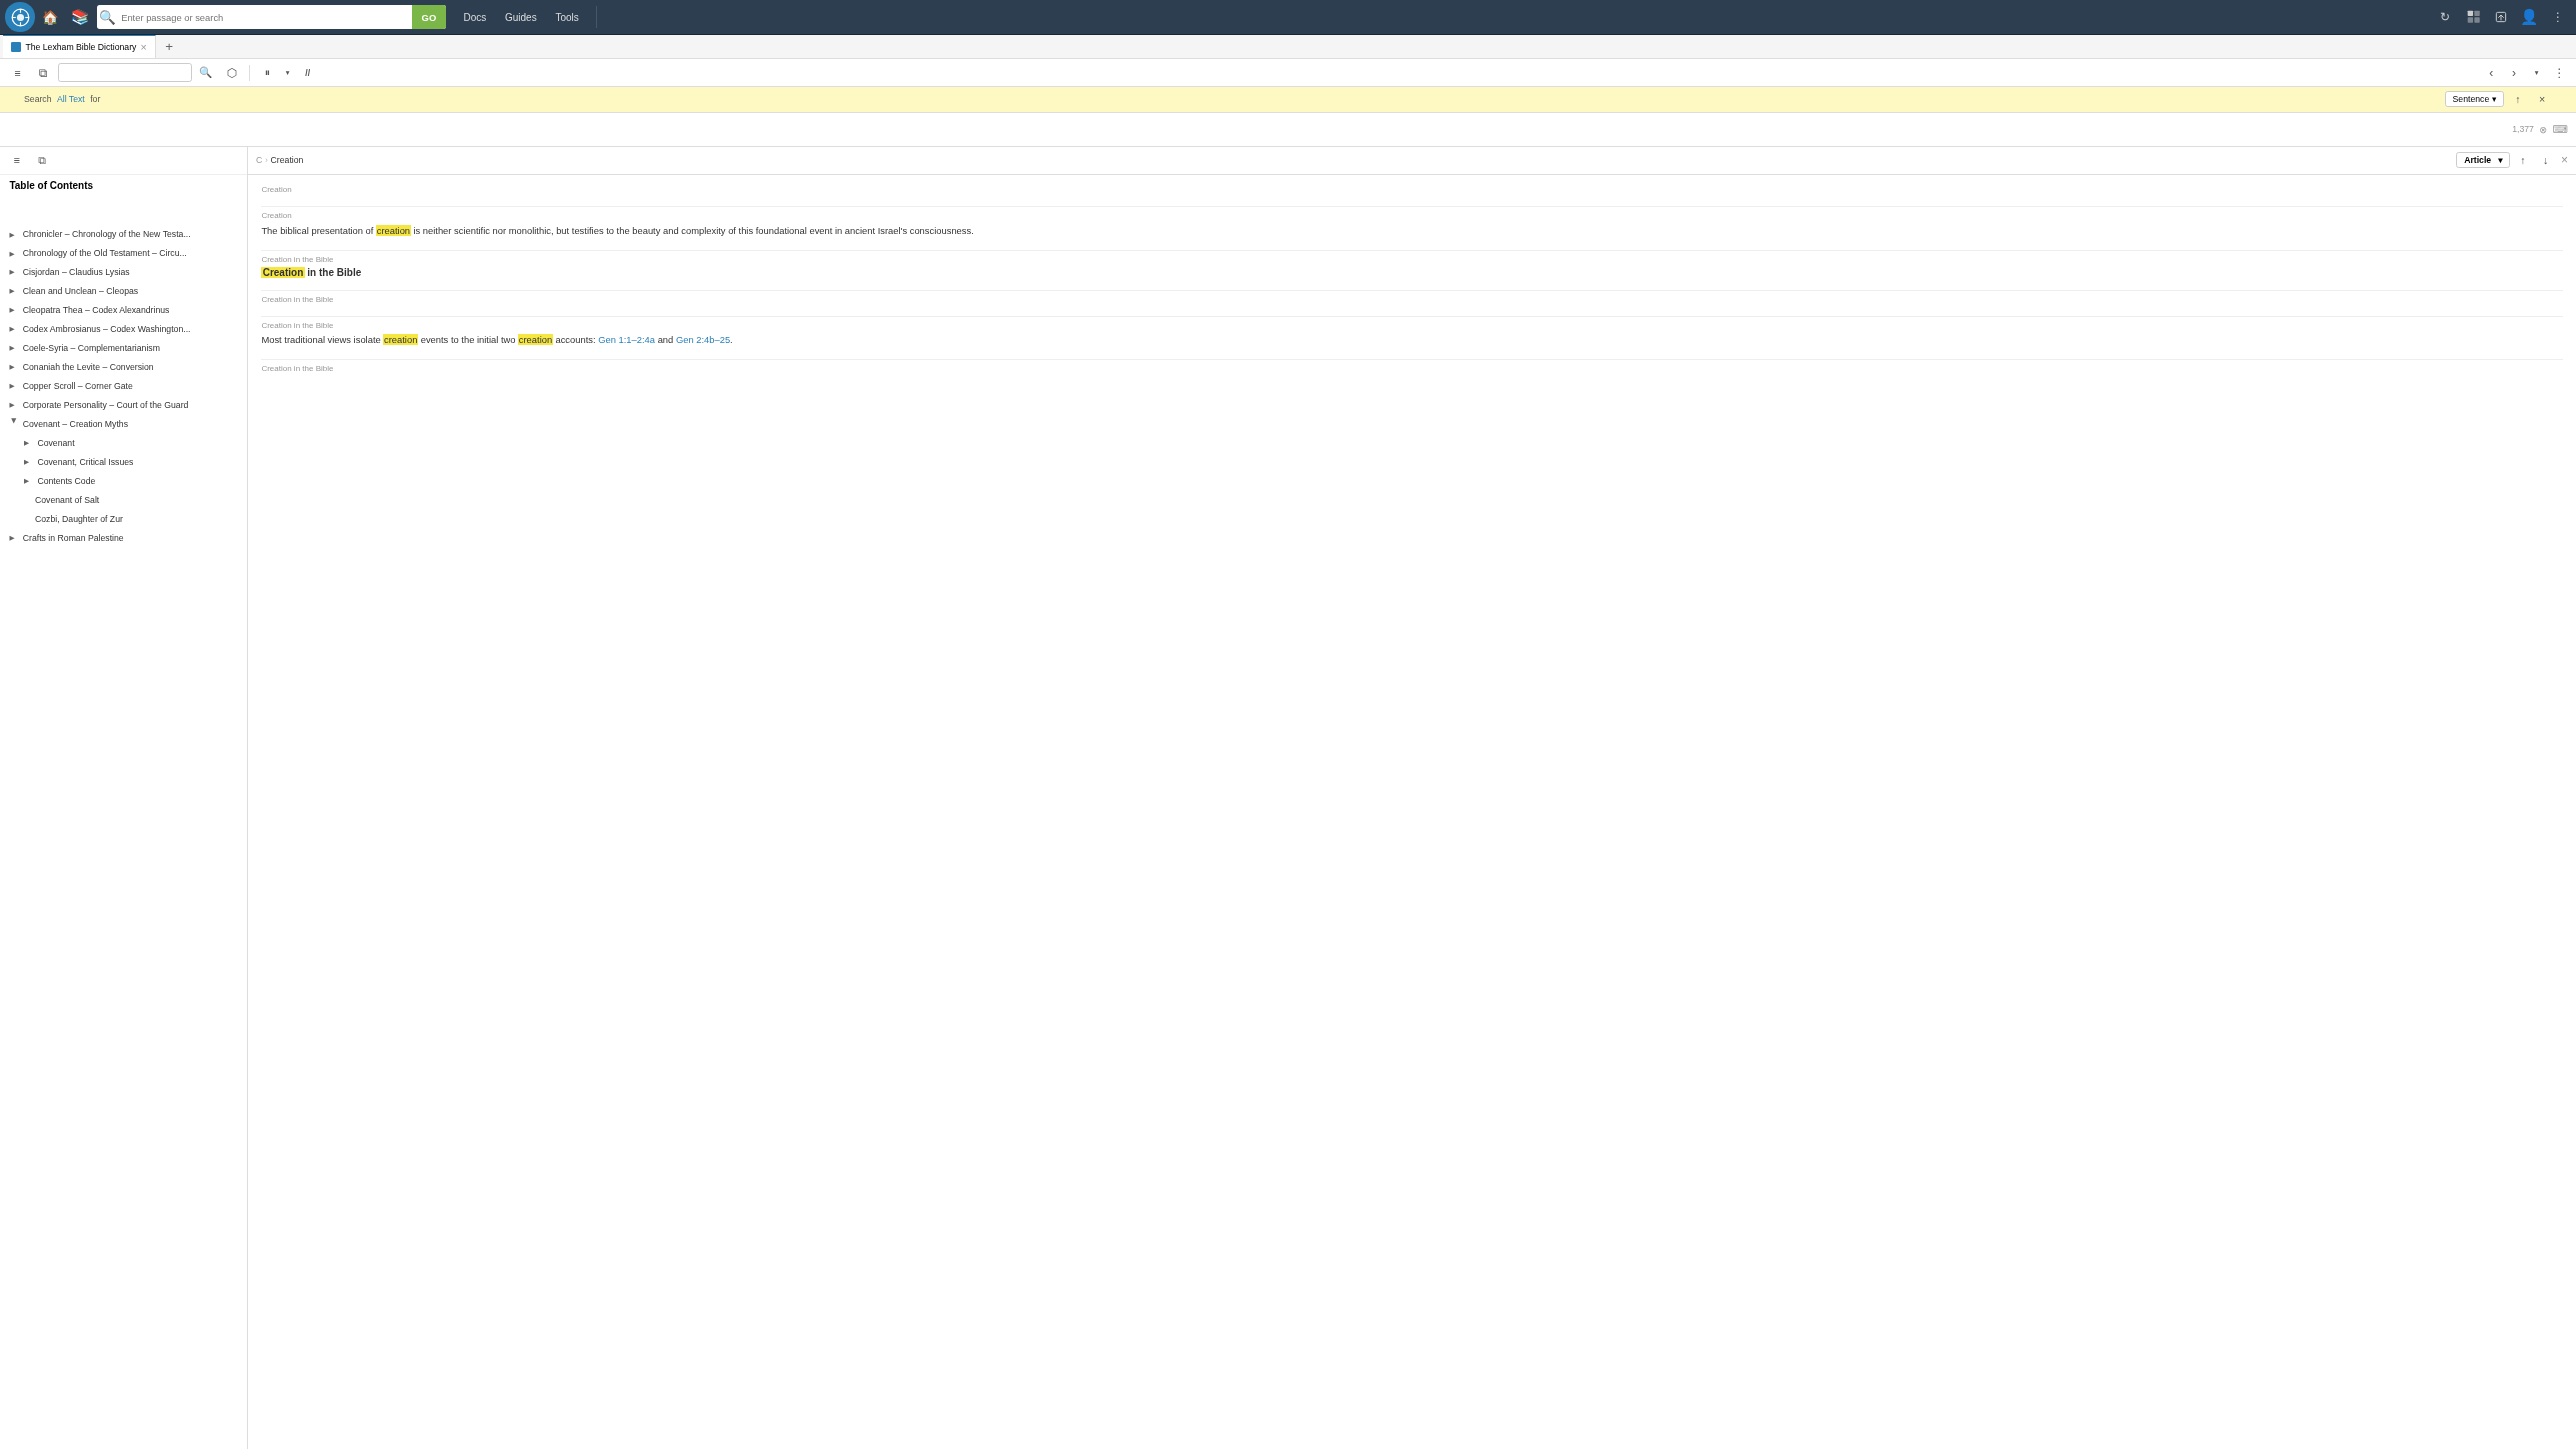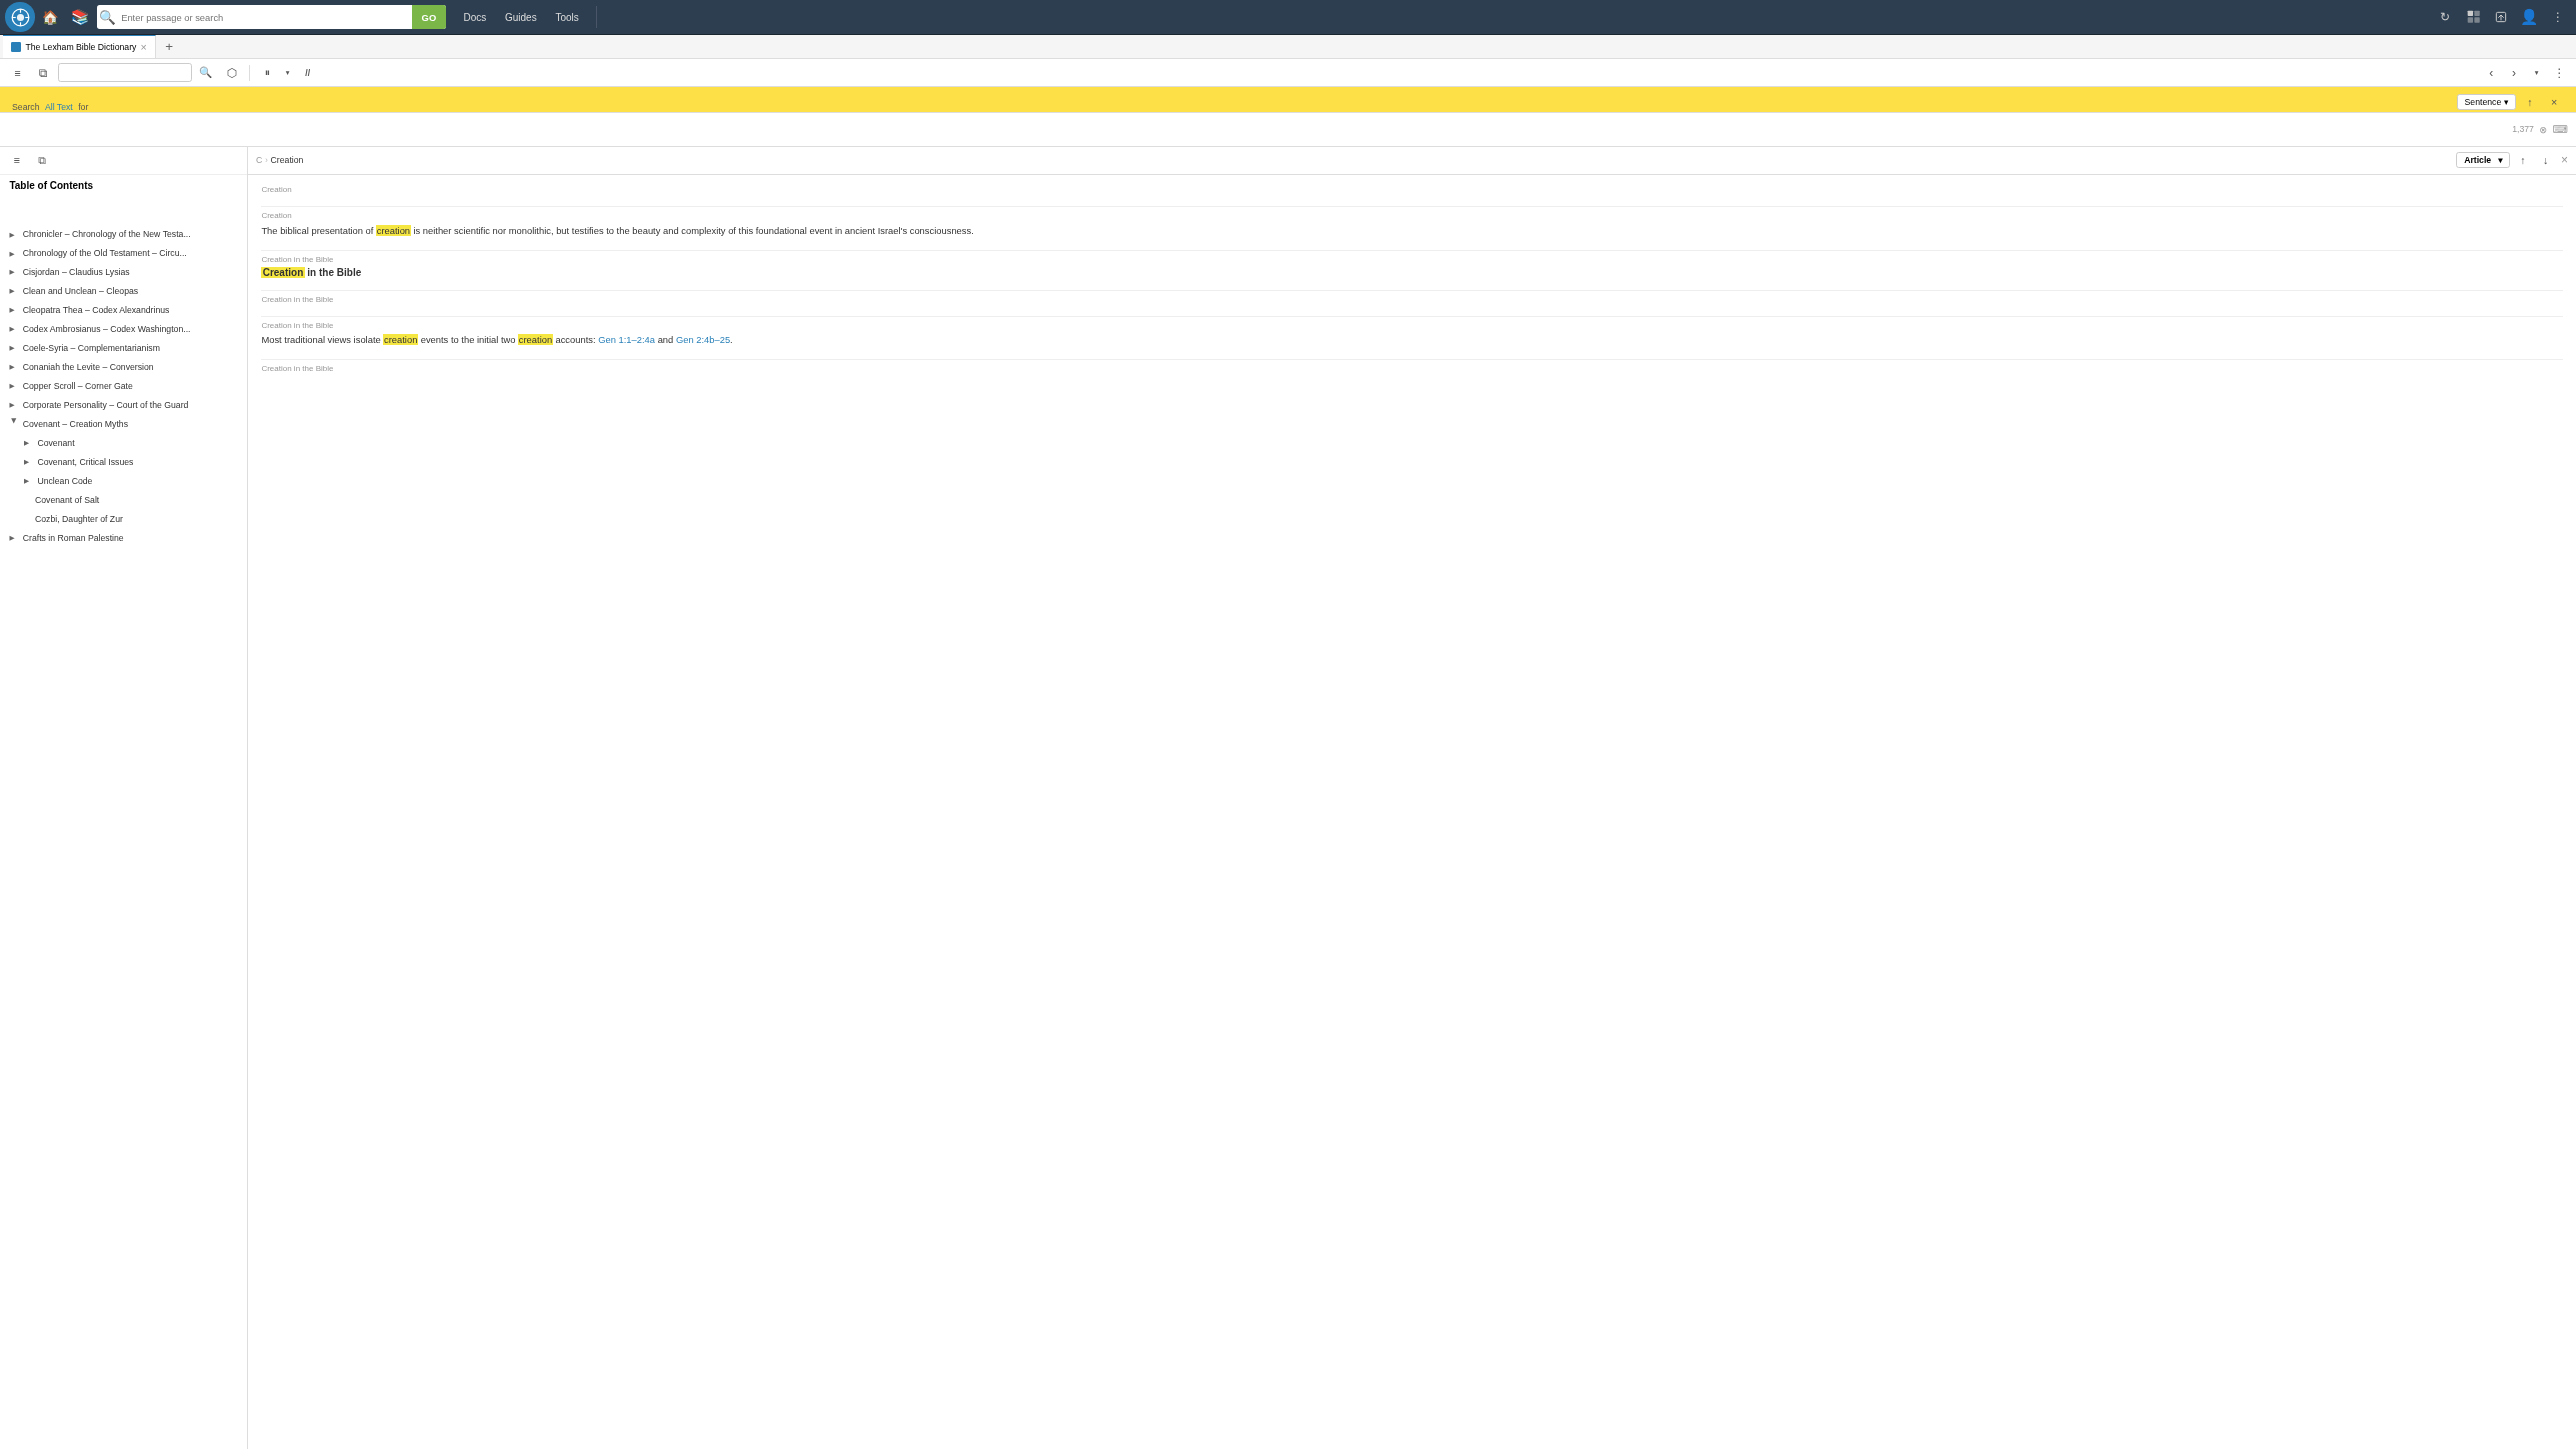--- a/index.html
+++ b/index.html
@@ -71,22 +71,22 @@
     }
     .toolbar-sep { width: 0.7px; height: 16px; background: #ddd; margin: 0 2.7px; }
     .toolbar-right { margin-left: auto; display: flex; align-items: center; gap: 2.7px; }
     .toolbar-right-btn {
       width: 20px; height: 20px; display: flex; align-items: center; justify-content: center;
       cursor: pointer; color: #555; border-radius: 2.7px; font-size: 10.7px;
     }
 
     
     .filter-bar {
-      display: flex; align-items: flex-end; height: 25.5px; padding: 0 12px; gap: 5.4px;
-      border-bottom: 0.7px solid #ddd; background: #fde047;
+      display: flex; align-items: center; height: 25.5px; padding: 0 24px; gap: 5.4px;
+      border-bottom: 0.7px solid #ddd; background: #fef9c3;
     }
     .filter-label { font-size: 8.7px; color: #555; }
     .filter-all-text { color: #2980b9; font-size: 8.7px; cursor: pointer; }
     .filter-right { margin-left: auto; display: flex; align-items: center; gap: 4px; }
     .sentence-btn {
       border: 0.7px solid #ccc; border-radius: 2.7px; padding: 2px 6.7px; font-size: 8.7px;
       cursor: pointer; background: #fff; display: flex; align-items: center; gap: 2.7px;
     }
 
     
@@ -335,21 +335,21 @@
       <div class="toc-sub-item">
         <span class="toc-arrow">▶</span>
         <span>Covenant</span>
       </div>
       <div class="toc-sub-item">
         <span class="toc-arrow">▶</span>
         <span>Covenant, Critical Issues</span>
       </div>
       <div class="toc-sub-item">
         <span class="toc-arrow">▶</span>
-        <span>Unclean Code</span>
+        <span>Contents Code</span>
       </div>
 
       <div class="toc-leaf">
         <span>Covenant of Salt</span>
       </div>
       <div class="toc-leaf">
         <span>Cozbi, Daughter of Zur</span>
       </div>
       <div class="toc-item">
         <span class="toc-arrow">▶</span>

